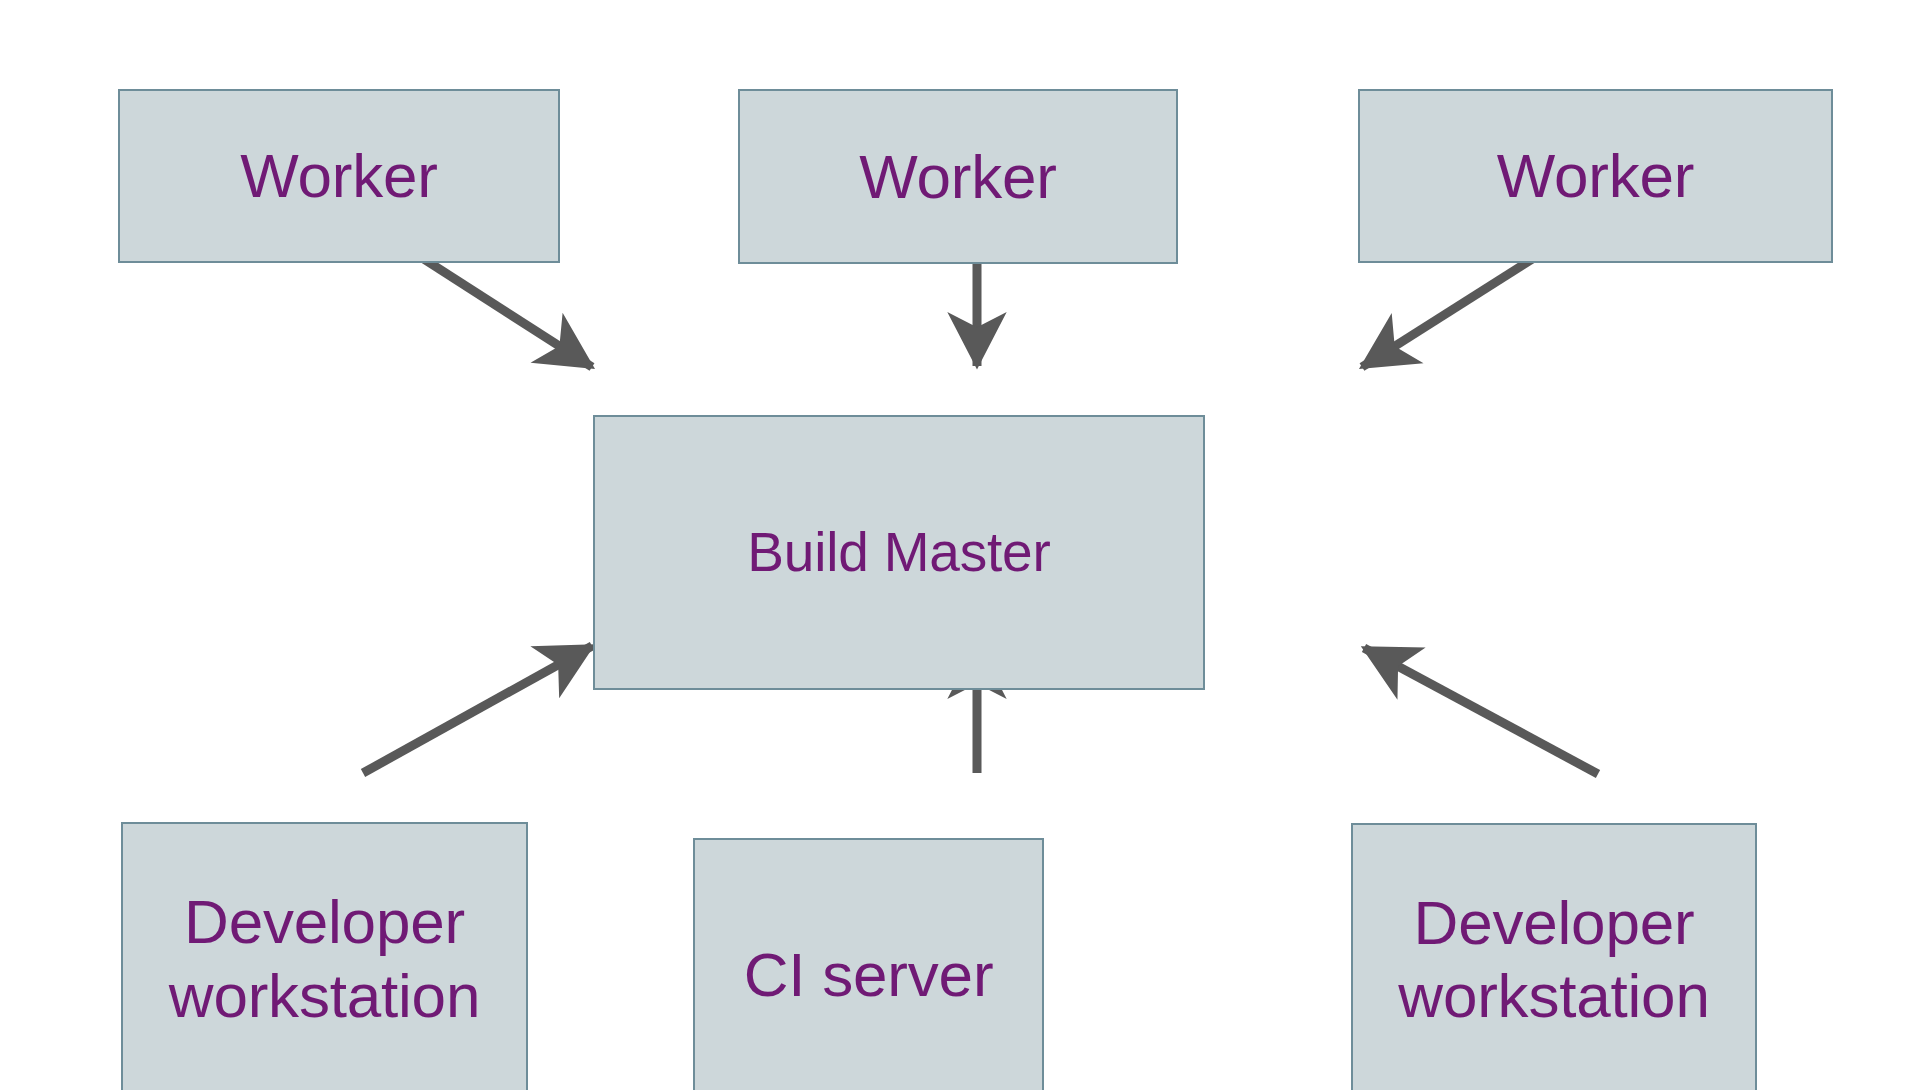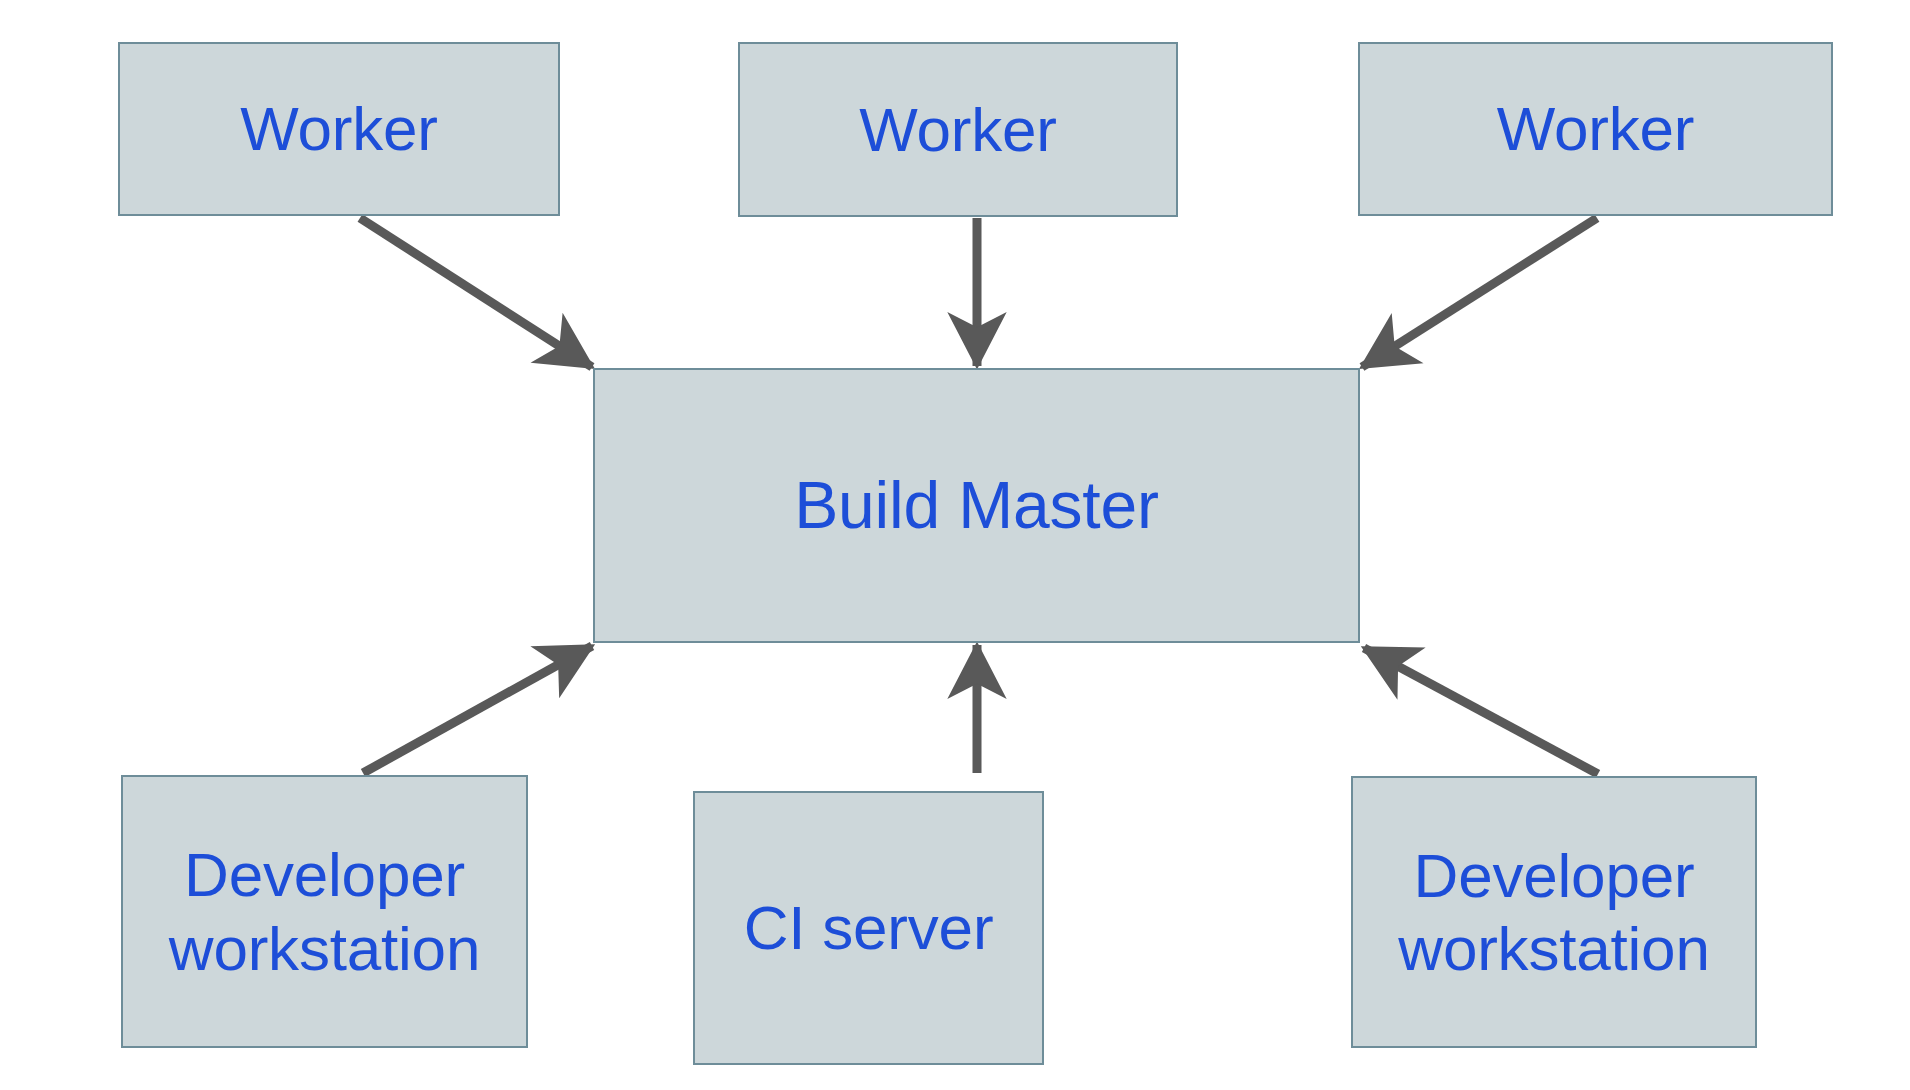--- a/index.html
+++ b/index.html
@@ -28,38 +28,39 @@
   }
   .node {
     position: absolute;
     box-sizing: border-box;
     background: #cdd7da;
     border: 2px solid #6e8d99;
     display: flex;
     align-items: center;
     justify-content: center;
     text-align: center;
-    color: #1d4ed8;
+    color: #701a75;
     font-family: "Liberation Sans", sans-serif;
     font-weight: 400;
     line-height: 1.18;
     letter-spacing: -0.2px;
     z-index: 2;
+    margin-top: 47px;
   }
   .node-label {
     display: block;
     white-space: pre-line;
     padding: 0 8px;
   }
 
   
   .n-worker-left   { left: 118px;  top: 42px;  width: 442px; height: 174px; font-size: 62px; }
   .n-worker-mid    { left: 738px;  top: 42px;  width: 440px; height: 175px; font-size: 62px; }
   .n-worker-right  { left: 1358px; top: 42px;  width: 475px; height: 174px; font-size: 62px; }
-  .n-build-master  { left: 593px;  top: 368px; width: 767px; height: 275px; font-size: 66px; }
+  .n-build-master  { left: 593px;  top: 368px; width: 612px; height: 275px; font-size: 55px; }
   .n-dev-left      { left: 121px;  top: 775px; width: 407px; height: 273px; font-size: 62px; }
   .n-ci-server     { left: 693px;  top: 791px; width: 351px; height: 274px; font-size: 62px; }
   .n-dev-right     { left: 1351px; top: 776px; width: 406px; height: 272px; font-size: 62px; }
 </style>
 </head>
 <body>
 
 <div id="canvas">
 
   <svg id="edges" viewBox="0 0 1910 1090" width="1910" height="1090" xmlns="http://www.w3.org/2000/svg">

